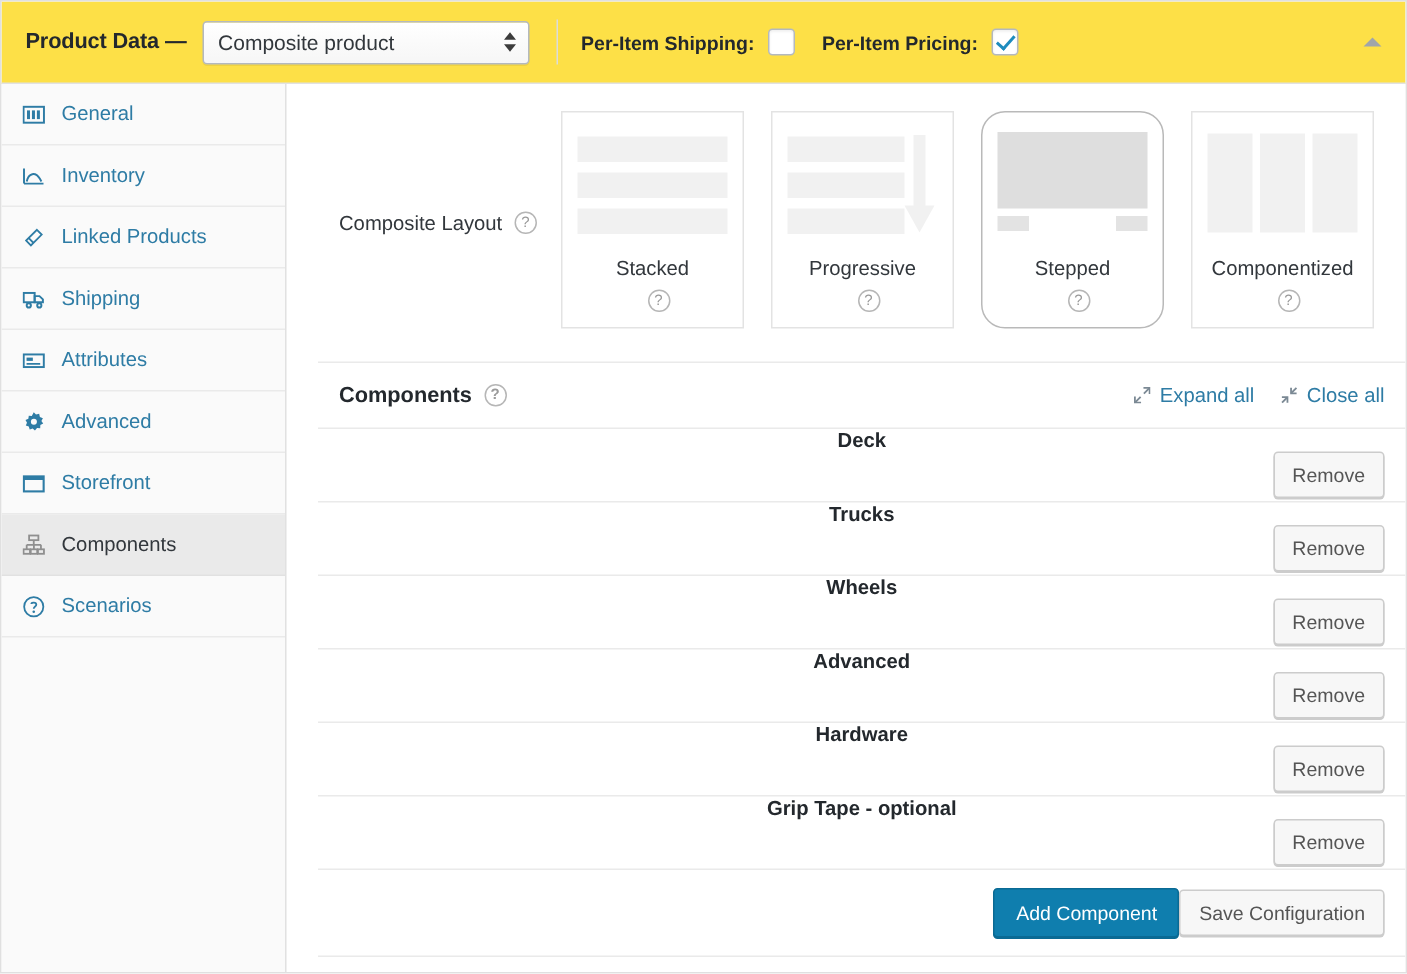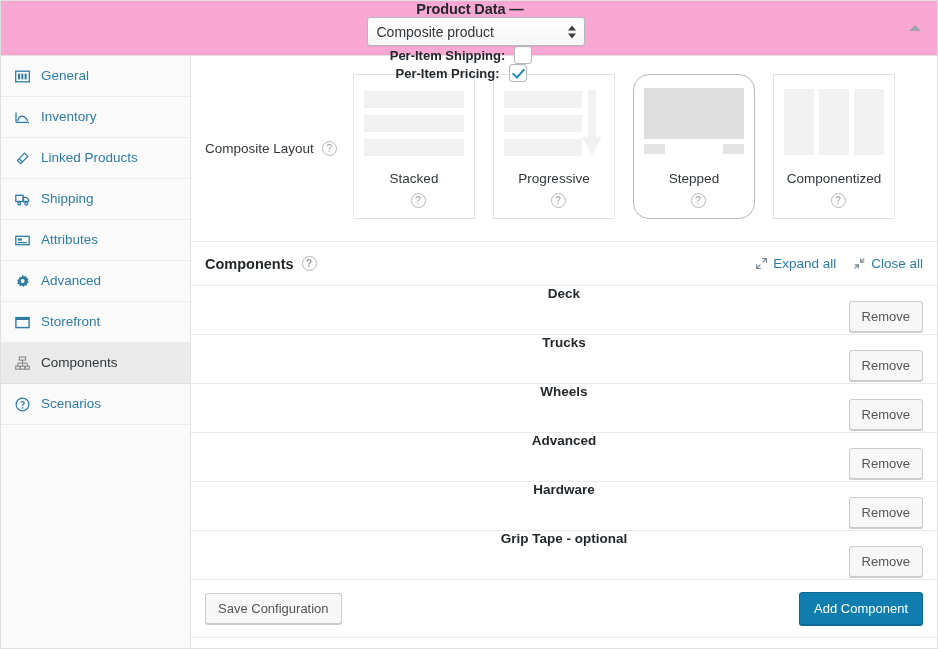--- a/index.html
+++ b/index.html
@@ -16,23 +16,22 @@
     overflow: hidden;
   }
 
   
   .pd-header {
     height: 55px;
     border-bottom: 1px solid #e1e1e1;
     display: flex;
     align-items: center;
     padding: 0 14px 0 16px;
-    background: #f9a8d4;
+    background: #fde047;
     position: relative;
-    flex-direction: column;
   }
   .pd-title {
     font-size: 14.5px;
     font-weight: bold;
     color: #23282d;
     white-space: nowrap;
     letter-spacing: -0.1px;
   }
   .pd-select-wrap { position: relative; margin-left: 11px; }
   .pd-select {
@@ -98,21 +97,21 @@
     position: absolute; right: 16px; top: 50%;
     transform: translateY(-50%);
     width: 0; height: 0;
     border-left: 6px solid transparent;
     border-right: 6px solid transparent;
     border-bottom: 6px solid #a0a5aa;
     cursor: pointer;
   }
 
   
-  .pd-body { display: flex; height: 593px; }
+  .pd-body { display: flex; height: 593px; gap: 21px; }
 
   
   .pd-tabs {
     width: 190px; flex: none;
     background: #fafafa;
     border-right: 1px solid #e1e1e1;
   }
   .pd-tab {
     display: flex; align-items: center;
     height: 41px;
@@ -530,19 +529,19 @@
             <span class="comp-row-title">Hardware</span>
             <button class="btn btn-secondary">Remove</button>
           </div>
           <div class="comp-row">
             <span class="comp-row-title">Grip Tape - optional</span>
             <button class="btn btn-secondary">Remove</button>
           </div>
         </div>
 
       <div class="comp-footer">
+        <button class="btn btn-primary">Add Component</button>
         <button class="btn btn-secondary">Save Configuration</button>
-        <button class="btn btn-primary">Add Component</button>
       </div>
 
     </div>
   </div>
 </div>
 
 </body></html>

